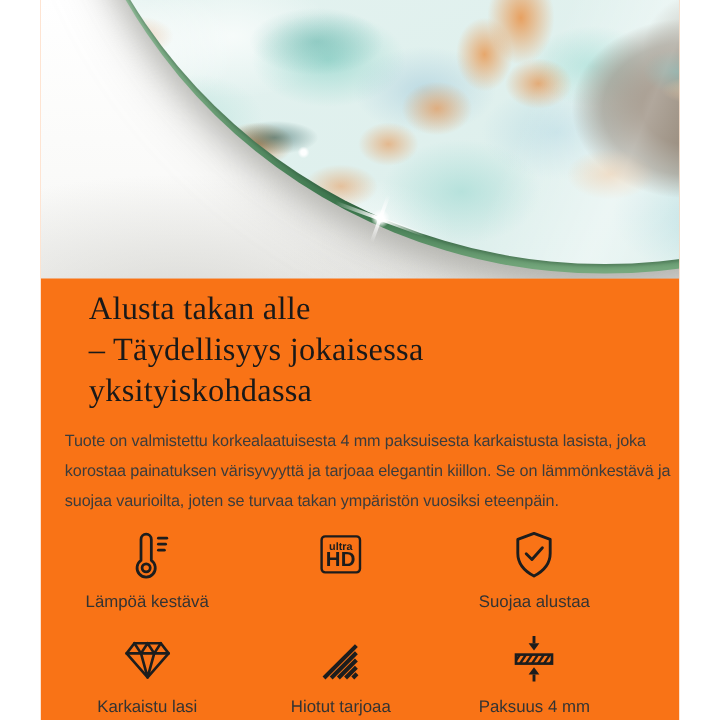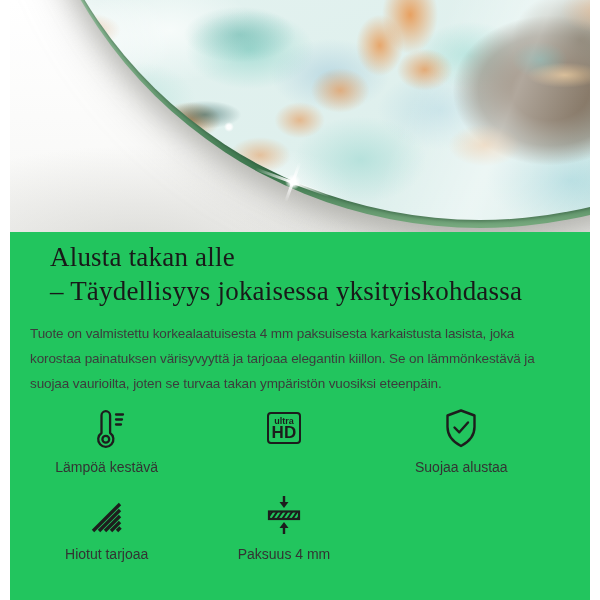--- a/index.html
+++ b/index.html
@@ -1,22 +1,22 @@
 <!DOCTYPE html>
 <html><head>
 <meta charset="utf-8">
 <style>
   * { margin: 0; padding: 0; box-sizing: border-box; }
   html, body { background: #ffffff; }
   .page {
     position: relative;
-    width: 580px;
+    width: 532px;
     height: 600px;
     margin: 0 auto;
-    background: #22c55e;
+    background: #f97316;
     overflow: hidden;
     font-family: "Liberation Sans", sans-serif;
   }
 
   
   .hero {
     position: relative;
     height: 232px;
     overflow: hidden;
     background:
@@ -187,20 +187,33 @@
         <svg viewBox="0 0 44 44" width="44" height="44">
           <g fill="none" stroke="#1d1d1d" stroke-width="2.4" stroke-linecap="round" stroke-linejoin="round">
             <path d="M22 4.5 L35.5 9.5 V21 c0 9 -5.8 15 -13.5 19 C14.3 36 8.5 30 8.5 21 V9.5 Z"></path>
             <path d="M15.5 21.5 l4.8 4.8 L29 16.5"></path>
           </g>
         </svg>
       </div>
       <div class="feature-label">Suojaa alustaa</div>
     </div>
 
+    <div class="feature">
+      <div class="icon-box">
+        <svg viewBox="0 0 44 44" width="44" height="44">
+          <g fill="none" stroke="#1d1d1d" stroke-width="2.2" stroke-linecap="round" stroke-linejoin="round">
+            <path d="M11 9 h22 l6.5 8.5 L22 37.5 L4.5 17.5 Z"></path>
+            <path d="M4.5 17.5 H39.5"></path>
+            <path d="M11 9 L16.5 17.5 L22 9 L27.5 17.5 L33 9"></path>
+            <path d="M16.5 17.5 L22 37.5 L27.5 17.5"></path>
+          </g>
+        </svg>
+      </div>
+      <div class="feature-label">Karkaistu lasi</div>
+    </div>
 
     <div class="feature">
       <div class="icon-box">
         <svg viewBox="0 0 44 44" width="44" height="44">
           <g stroke="#1d1d1d" stroke-width="3.4" fill="none">
             <path d="M8 38 L35 11"></path>
             <path d="M14 38 L35 17"></path>
             <path d="M20 38 L35 23"></path>
             <path d="M26 38 L35 29"></path>
             <path d="M32 38 L35.5 34.5"></path>

